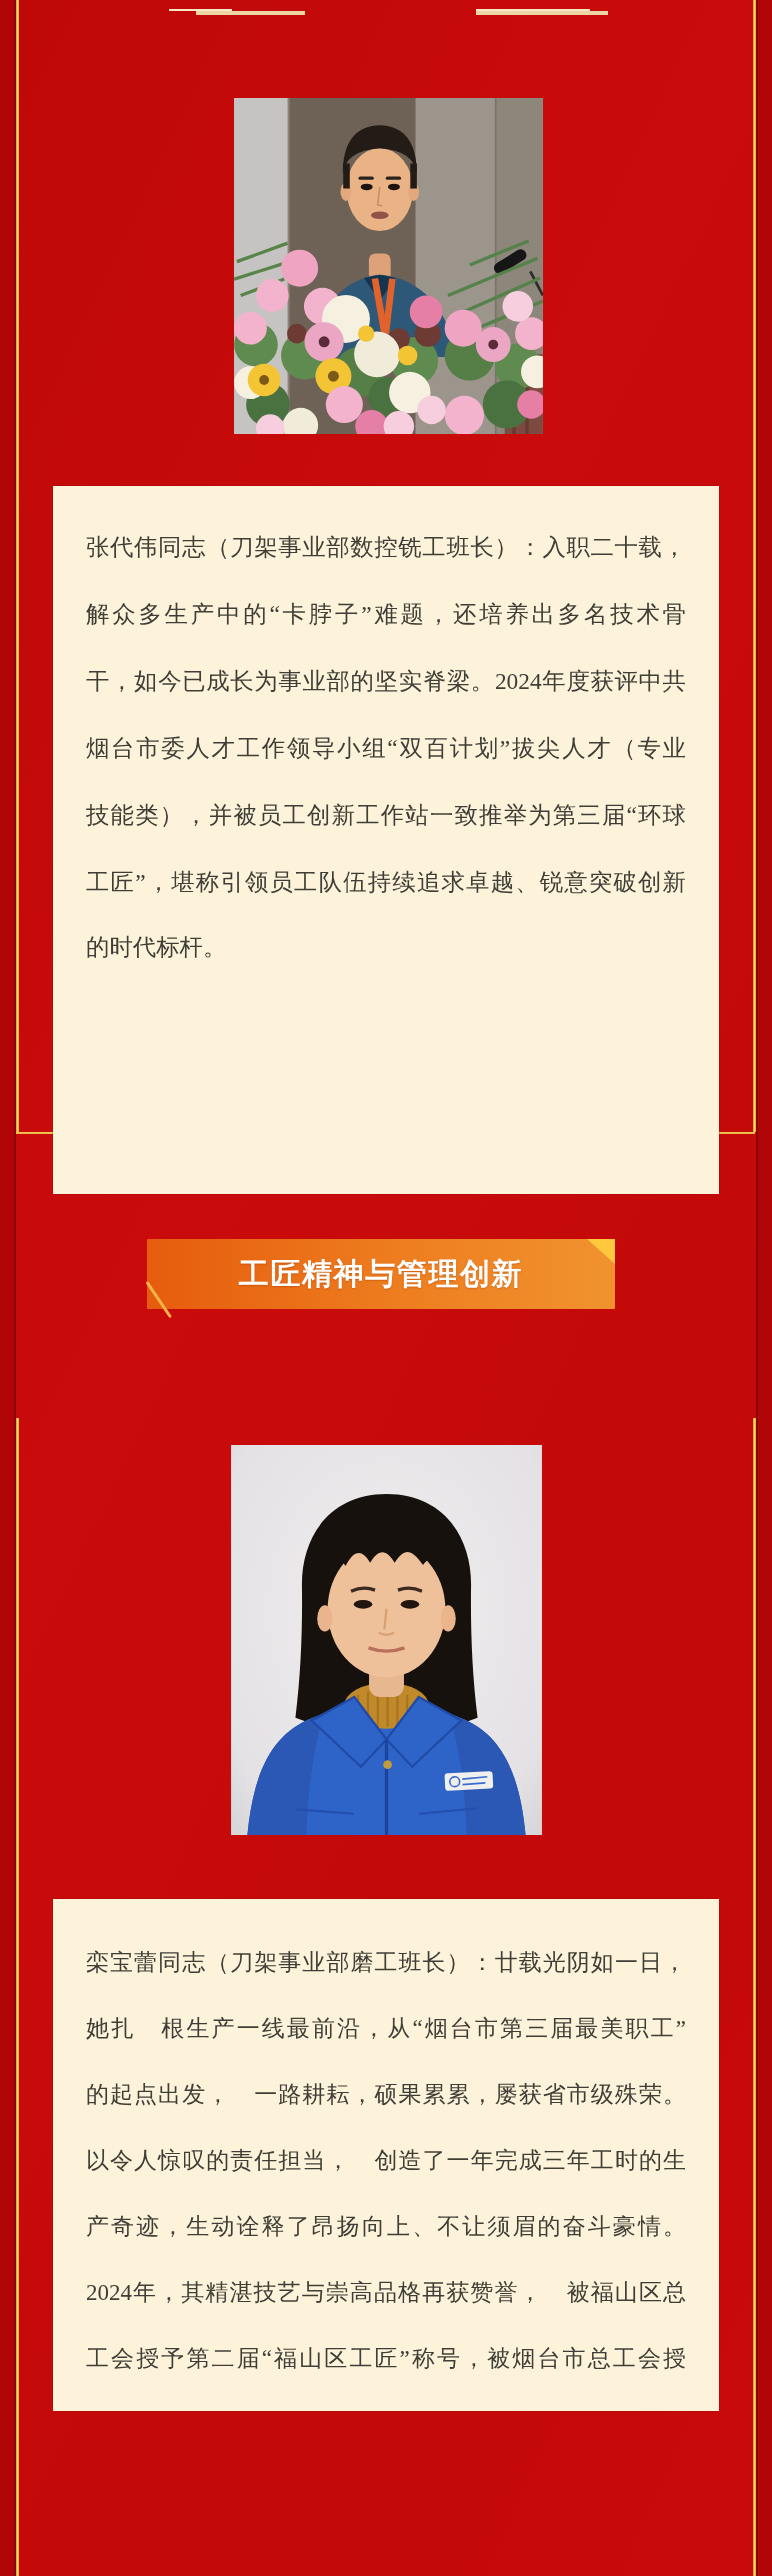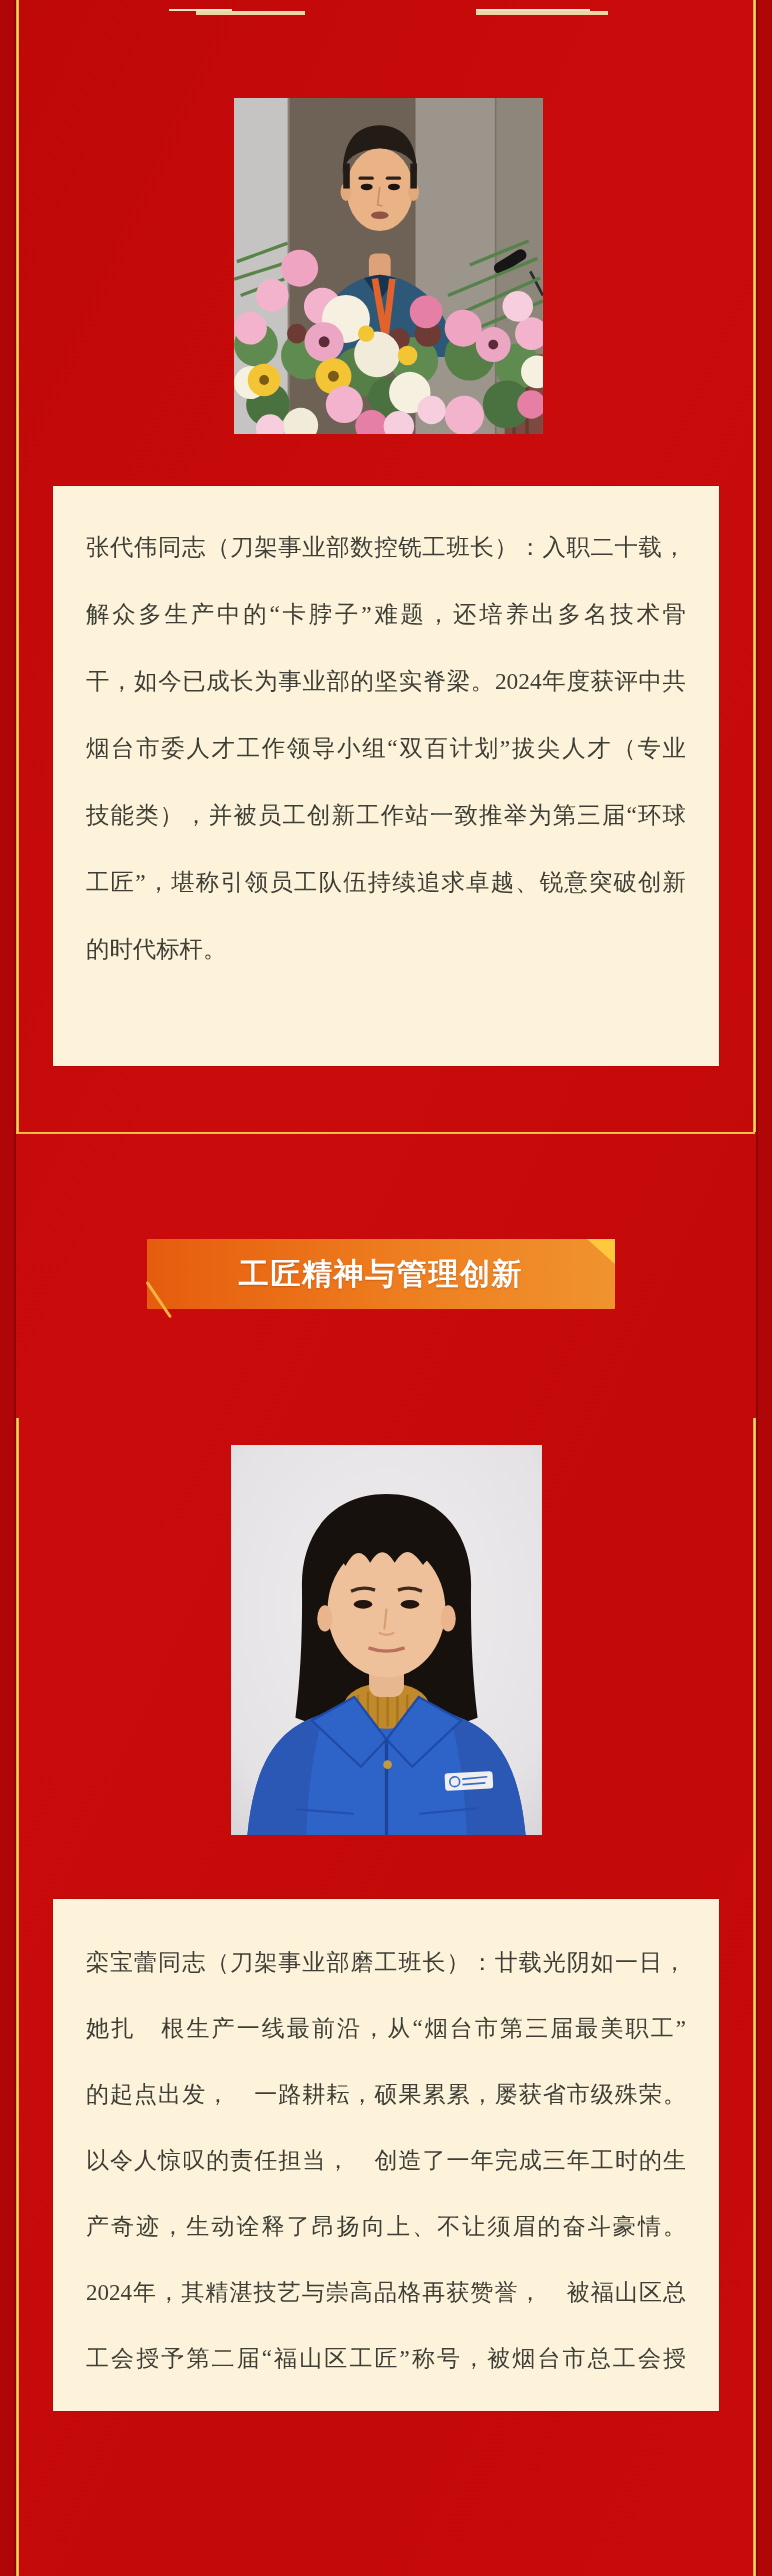--- a/index.html
+++ b/index.html
@@ -37,32 +37,32 @@
   .photo{position:absolute;display:block;}
   #photo1{left:234px;top:98px;width:309px;height:336px;}
   #photo2{left:231px;top:1445px;width:311px;height:390px;}
   
   .card{
     position:absolute;left:53px;width:666px;
     background:#fcf3da;
     box-shadow:0 0 0 0.5px rgba(110,10,8,.35);
     box-sizing:border-box;
   }
-  #card1{top:486px;height:580px;padding:28px 33px 14px 33px;}
+  #card1{top:486px;height:708px;padding:28px 33px 14px 33px;}
   #card2{top:1899px;height:512px;padding:30.5px 33px 14px 33px;}
   .card-line{
     color:#3e3e36;
     text-align:justify;
     text-align-last:justify;
     text-justify:inter-character;
     white-space:nowrap;
   }
   #card1 .card-line{font-size:23.4px;line-height:67px;}
   #card2 .card-line{font-size:23px;line-height:66px;}
-  .card-line.last{text-align-last:left;}
+  .card-line.last{text-align-last:left;font-family:Liberation Mono, monospace;}
   
   #banner{
     position:absolute;left:147px;top:1239px;width:468px;height:70px;
     background:linear-gradient(90deg,#e65c0e 0%,#ee7e1f 55%,#f0932f 100%);
     border-radius:1.1px;
     display:flex;align-items:center;justify-content:center;
   }
   #banner .title{
     color:#ffffff;
     font-family:"Liberation Sans","DejaVu Sans",sans-serif;

